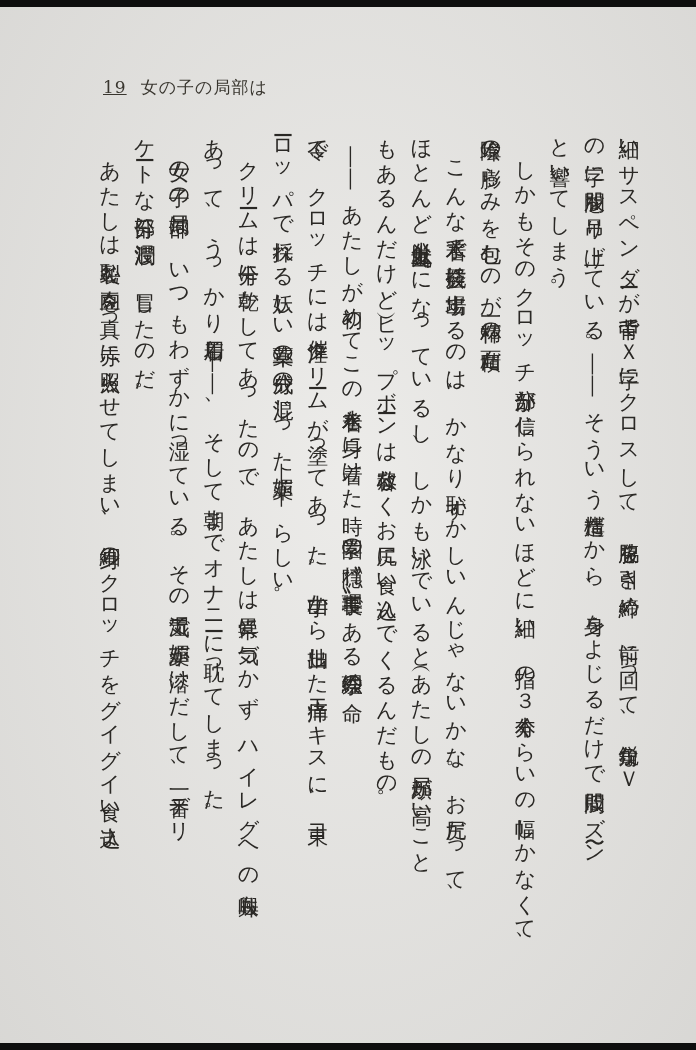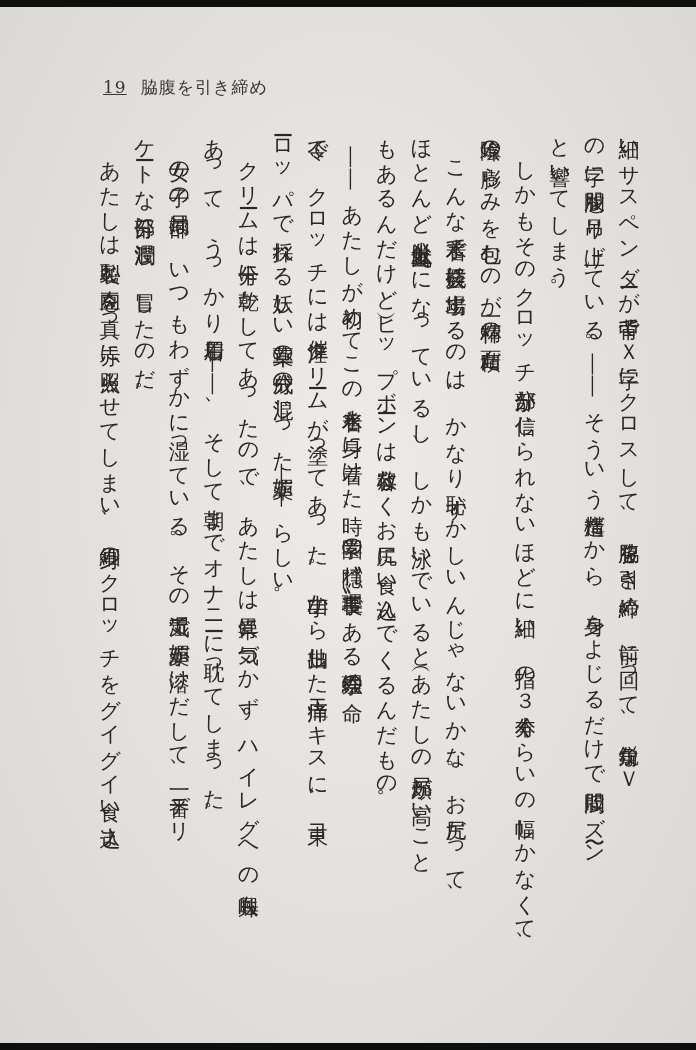--- a/index.html
+++ b/index.html
@@ -57,21 +57,21 @@
     color: #2a2825;
     white-space: nowrap;
   }
 </style>
 </head>
 <body>
 
 <div class="scan-bar top"></div>
 
 <div class="running-header">
-  <span class="page-num">19</span><span>脇腹を引き締め</span>
+  <span class="page-num">19</span><span>女の子の局部は</span>
 </div>
 
 <div class="body-text">
   <p class="text-column">細いサスペンダーが背中でＸ字にクロスして、脇腹を引き締め、前に回って、鋭角なＶ</p>
   <p class="text-column">の字に股間を吊り上げている。――そういう構造だから、身をよじるだけで股間にズ〜ン</p>
   <p class="text-column">と響いてしまう。</p>
   <p class="text-column">　しかもそのクロッチ部分が信じられないほどに細い。指の３本分くらいの幅しかなくて、</p>
   <p class="text-column">陰埠の膨らみを包むのが精一杯の面積だ。</p>
   <p class="text-column">　こんな水着で競技会に出場するのは、かなり恥ずかしいんじゃないかな。お尻だって、</p>
   <p class="text-column">ほとんど半分以上丸出しになっているし、しかも泳いでいると（あたしの尻頬が高いこと</p>

